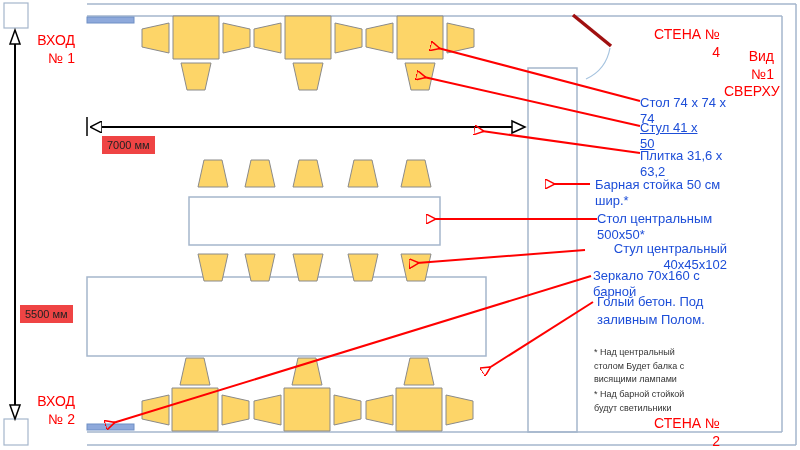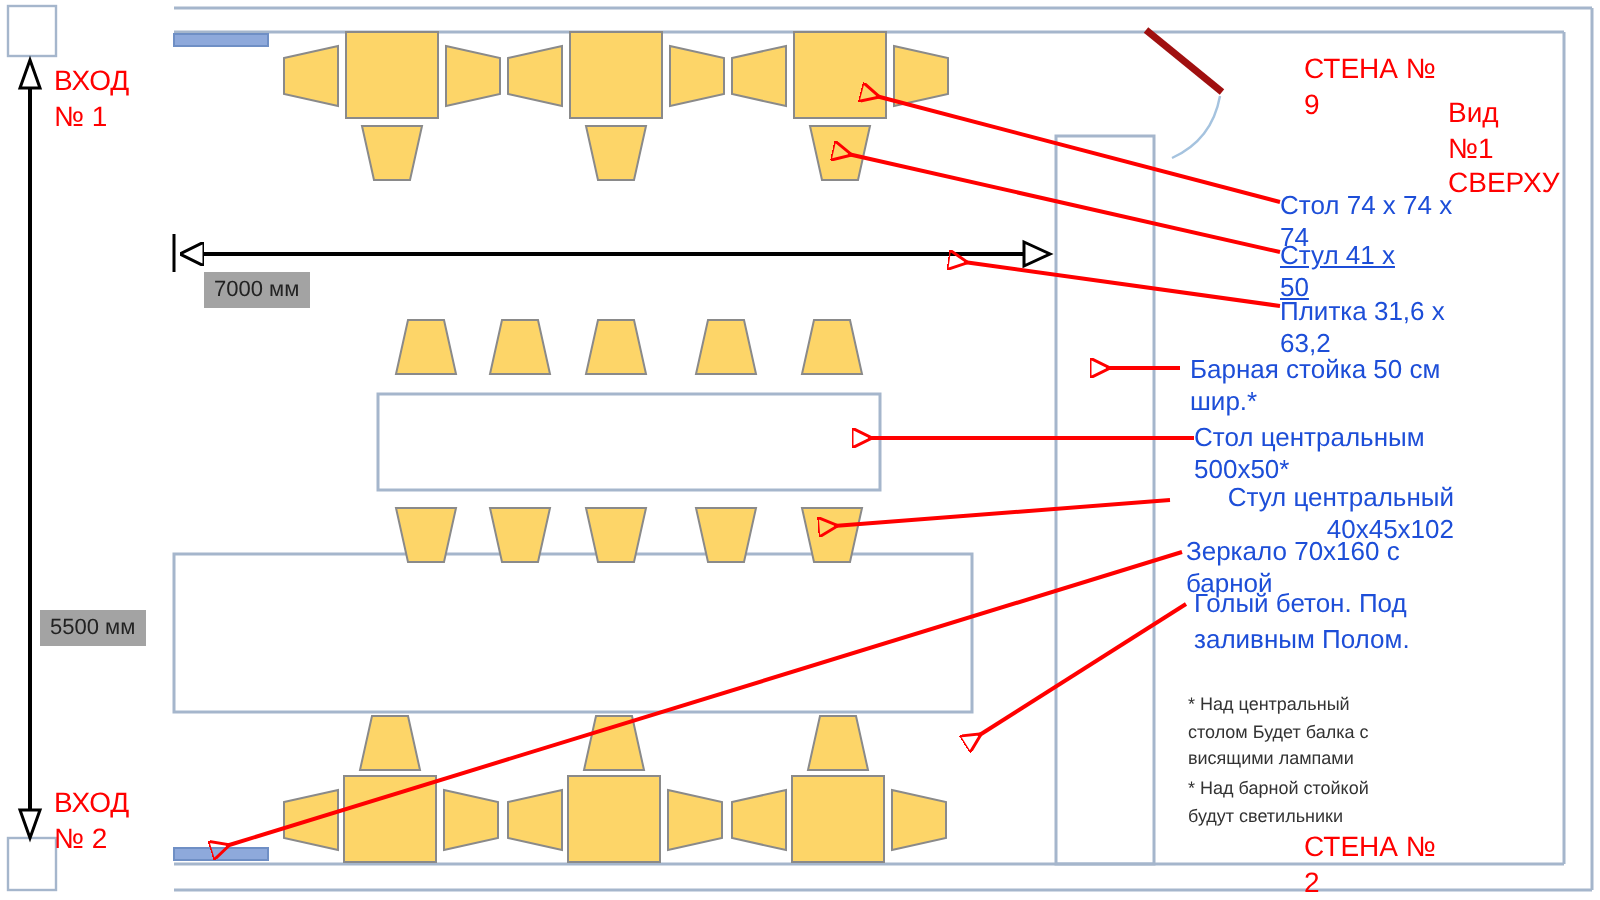--- a/index.html
+++ b/index.html
@@ -1,22 +1,22 @@
 <!DOCTYPE html>
 <html><head>
 <meta charset="utf-8">
 <style>
   html, body { margin:0; padding:0; background:#ffffff; }
   body { width:800px; height:450px; position:relative; overflow:hidden; font-family:"Liberation Sans", sans-serif; }
   svg#plan { position:absolute; left:0; top:0; }
   .lbl { position:absolute; font-family:"Liberation Sans", sans-serif; line-height:1.25; white-space:normal; }
-  .red { color:#ff0000; font-size:14px; }
+  .red { color:#ff0000; font-size:14px;text-align:right; }
   .dark { color:#1d4ed8; font-size:13px; }
   .small { color:#333333; font-size:9px; line-height:1.5; }
-  .dimbox { position:absolute; background:#a3a3a3; color:#222; font-size:11px; padding:2px 5px; line-height:1.3; }
+  .dimbox { position:absolute; background:#ef4444; color:#222; font-size:11px; padding:2px 5px; line-height:1.3; }
 </style>
 </head>
 <body>
 
 <svg id="plan" width="800" height="450" viewBox="0 0 800 450">
   <defs>
     <marker id="arrR" markerWidth="10" markerHeight="10" refX="2" refY="5" orient="auto" markerUnits="userSpaceOnUse">
       <path d="M10,0 L0,5 L10,10 Z" fill="none" stroke="#ff0000" stroke-width="1.5"></path>
     </marker>
     <marker id="arrK" markerWidth="12" markerHeight="12" refX="2" refY="6" orient="auto" markerUnits="userSpaceOnUse">
@@ -104,21 +104,21 @@
     <line x1="593" y1="302" x2="489" y2="368" marker-end="url(#arrR)"></line>
   </g>
 </svg>
 
 <div class="dimbox" style="left:102px;top:136px;">7000 мм</div>
 <div class="dimbox" style="left:20px;top:305px;">5500 мм</div>
 
 <div class="lbl red" style="left:27px;top:32px;width:48px;">ВХОД № 1</div>
 <div class="lbl red" style="left:27px;top:393px;width:48px;">ВХОД № 2</div>
 
-<div class="lbl red" style="left:652px;top:26px;width:68px;">СТЕНА № 9</div>
+<div class="lbl red" style="left:652px;top:26px;width:68px;">СТЕНА № 4</div>
 <div class="lbl red" style="left:652px;top:415px;width:68px;">СТЕНА № 2</div>
 <div class="lbl red" style="left:724px;top:48px;width:50px;">Вид №1 СВЕРХУ</div>
 
 <div class="lbl dark" style="left:640px;top:95px;width:100px;">Стол 74 х 74 х 74</div>
 <div class="lbl dark" style="left:640px;top:120px;width:75px;text-decoration:underline;">Стул 41 х 50</div>
 <div class="lbl dark" style="left:640px;top:148px;width:100px;">Плитка 31,6 х 63,2</div>
 <div class="lbl dark" style="left:595px;top:177px;width:150px;">Барная стойка 50 см шир.*</div>
 <div class="lbl dark" style="left:597px;top:211px;width:140px;">Стол центральным 500х50*</div>
 <div class="lbl dark" style="left:587px;top:241px;width:140px;text-align:right;">Стул центральный 40х45х102</div>
 <div class="lbl dark" style="left:593px;top:268px;width:120px;">Зеркало 70х160 с барной</div>

